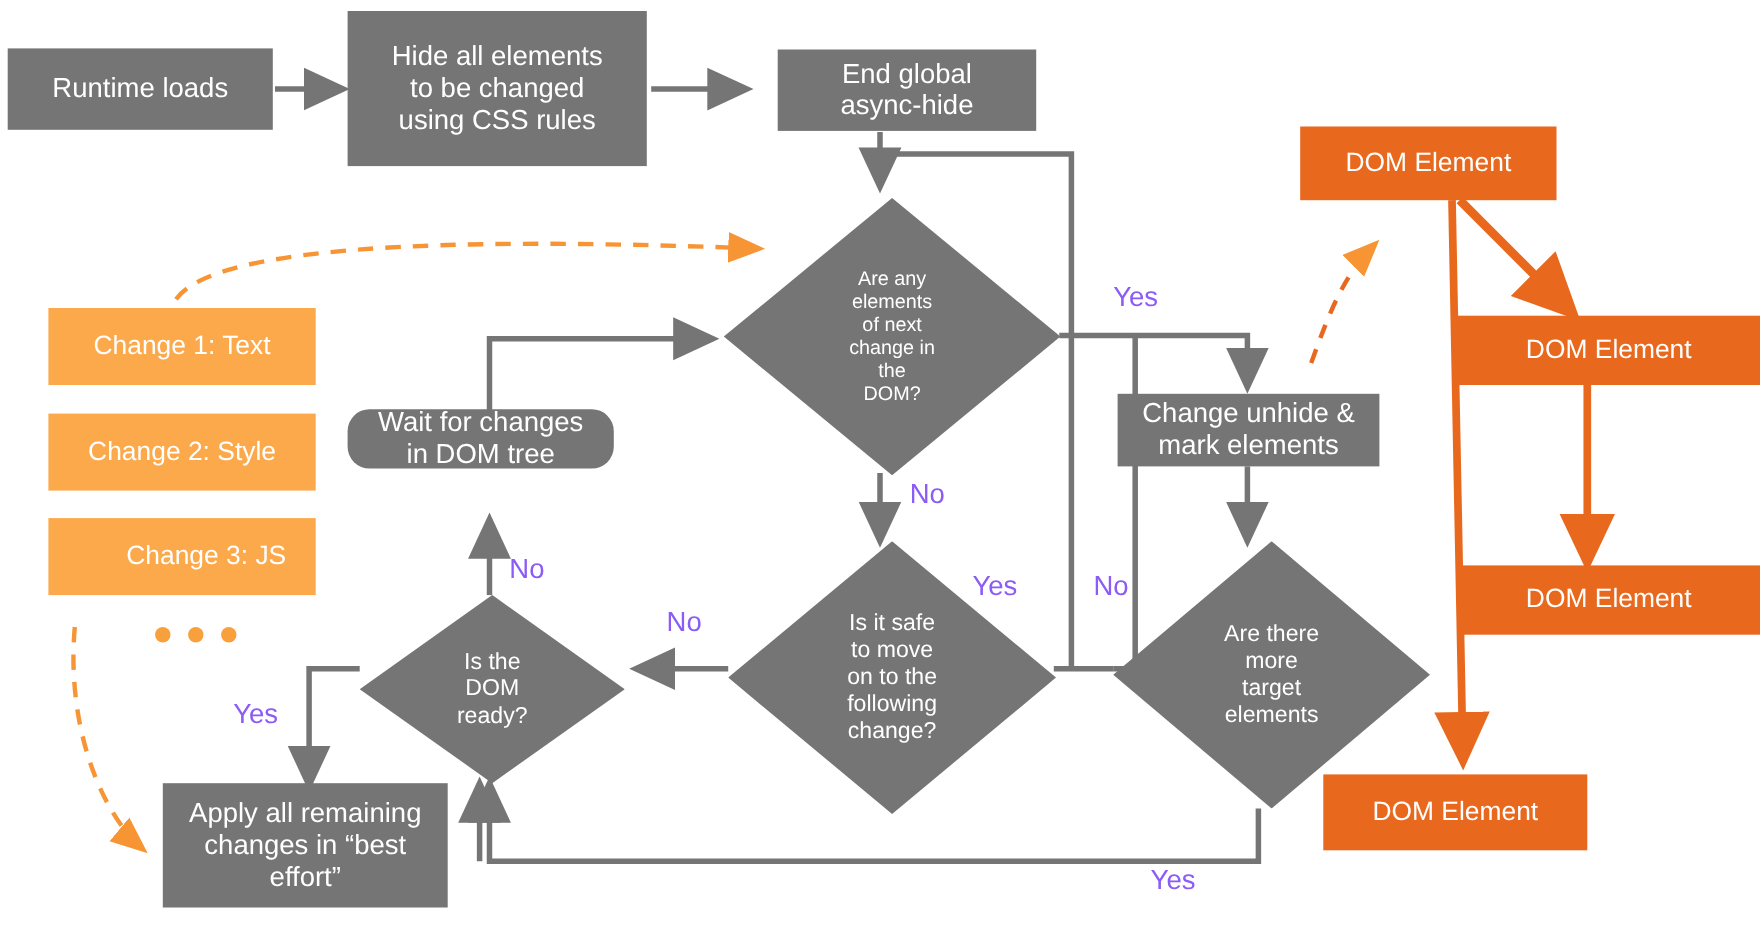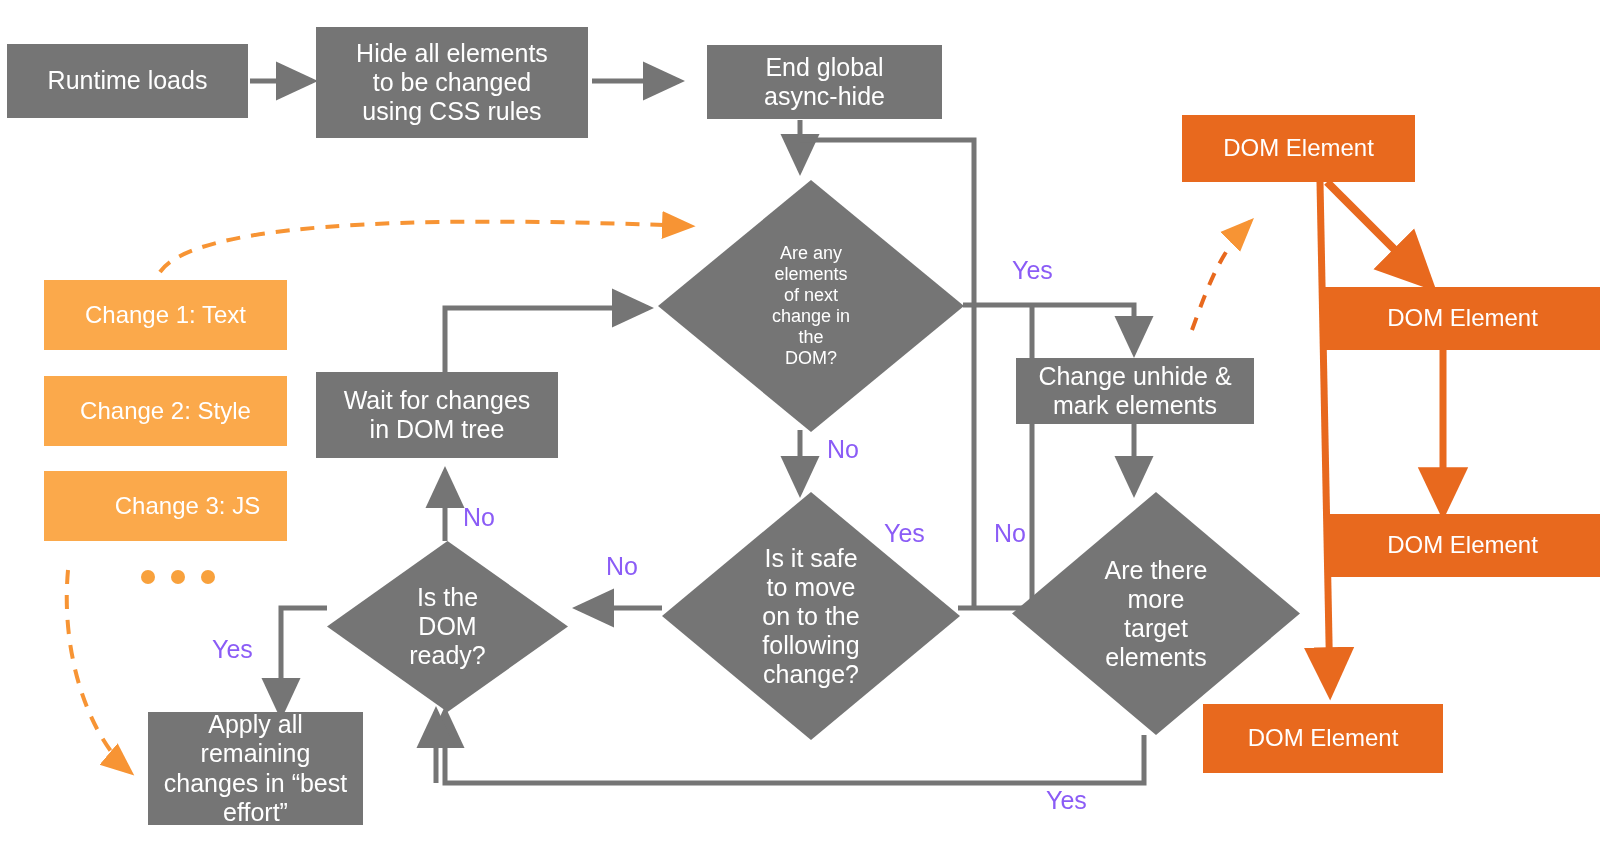--- a/index.html
+++ b/index.html
@@ -60,21 +60,21 @@
     position: absolute;
     left: 0;
     top: 0;
     width: 100%;
     height: 100%;
     display: flex;
     align-items: center;
     justify-content: center;
     text-align: center;
     color: #ffffff;
-    font-size: 25px;
+    font-size: 21px;
     line-height: 1.16;
     white-space: pre-line;
     pointer-events: none;
   }
   .edge-label {
     position: absolute;
     color: #8b5cf6;
     font-size: 25px;
     white-space: nowrap;
   }
@@ -148,42 +148,42 @@
 
     <line x1="1327" y1="182" x2="1430" y2="285" stroke="#E8691E" stroke-width="8" marker-end="url(#ahOrangeSolid)"></line>
     <line x1="1443" y1="348" x2="1443" y2="512" stroke="#E8691E" stroke-width="7" marker-end="url(#ahOrangeSolid)"></line>
     <line x1="1320" y1="182" x2="1330" y2="692" stroke="#E8691E" stroke-width="7" marker-end="url(#ahOrangeSolid)"></line>
   </svg>
 
   <div class="node proc" style="left:7px; top:44px; width:241px; height:74px;">
     <span>Runtime loads</span>
   </div>
 
-  <div class="node proc" style="left:316px; top:27px; width:272px; height:111px; white-space:pre-line;">
+  <div class="node proc" style="left:316px; top:10px; width:272px; height:141px; white-space:pre-line;">
     <span>Hide all elements
 to be changed
 using CSS rules</span>
   </div>
 
   <div class="node proc" style="left:707px; top:45px; width:235px; height:74px; white-space:pre-line;">
     <span>End global
 async-hide</span>
   </div>
 
-  <div class="node proc" style="left:316px; top:372px; width:242px; height:86px; white-space:pre-line;">
+  <div class="node proc" style="left:316px; top:372px; width:242px; height:54px; white-space:pre-line;border-radius:20px;">
     <span>Wait for changes
 in DOM tree</span>
   </div>
 
   <div class="node proc" style="left:1016px; top:358px; width:238px; height:66px; white-space:pre-line;">
     <span>Change unhide &amp;
 mark elements</span>
   </div>
 
-  <div class="node proc" style="left:148px; top:712px; width:215px; height:113px; white-space:pre-line;">
+  <div class="node proc" style="left:148px; top:712px; width:259px; height:113px; white-space:pre-line;">
     <span>Apply all remaining
 changes in “best
 effort”</span>
   </div>
 
   <div class="diamond-wrap" style="left:658px; top:180px; width:306px; height:252px;">
     <svg width="306" height="252" viewBox="0 0 306 252" xmlns="http://www.w3.org/2000/svg">
       <polygon points="153,0 306,126 153,252 0,126" fill="#757575"></polygon>
     </svg>
     <div class="diamond-label" style="font-size:18px;">Are any

